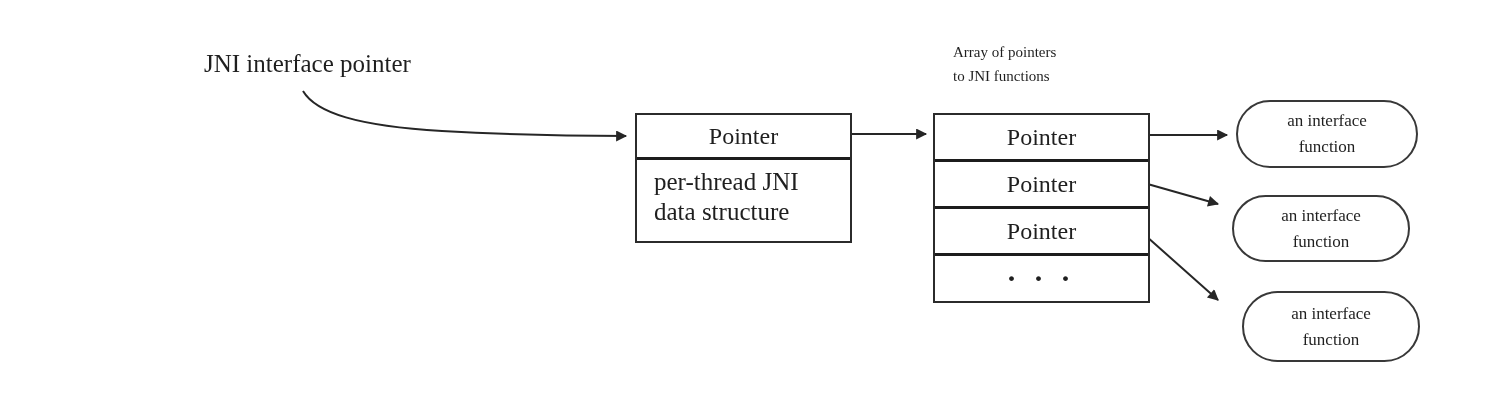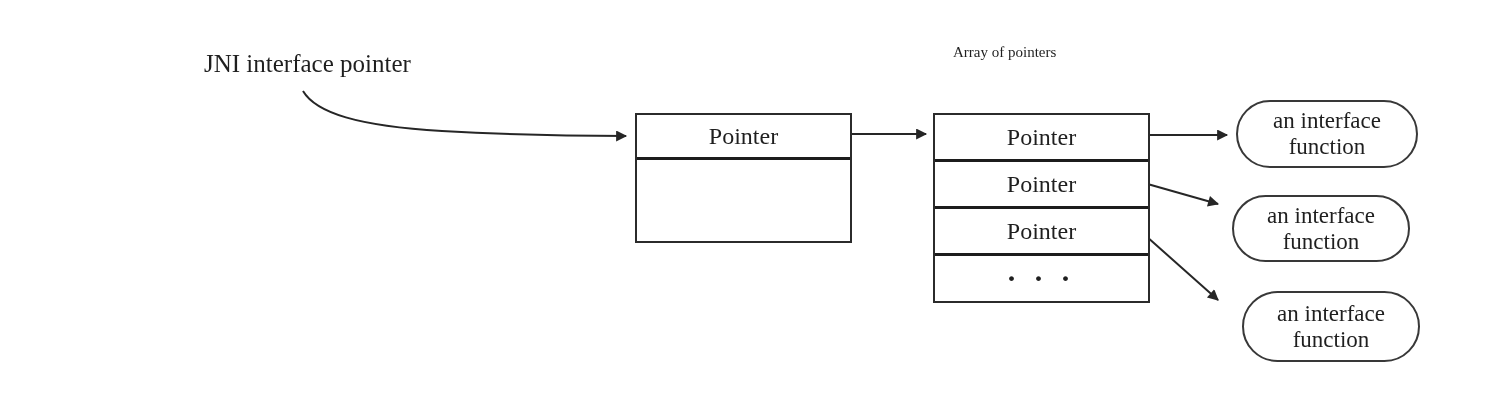--- a/index.html
+++ b/index.html
@@ -101,21 +101,21 @@
   }
   .fn-oval {
     position: absolute;
     border: 2px solid #383838;
     border-radius: 36px;
     background: #ffffff;
     display: flex;
     flex-direction: column;
     align-items: center;
     justify-content: center;
-    font-size: 23px;
+    font-size: 17px;
     line-height: 26px;
     text-align: center;
   }
   .oval-1 { left: 1236px; top: 100px; width: 178px; height: 64px; }
   .oval-2 { left: 1232px; top: 195px; width: 174px; height: 63px; }
   .oval-3 { left: 1242px; top: 291px; width: 174px; height: 67px; }
 </style>
 </head>
 <body>
 
@@ -131,24 +131,29 @@
     <path class="arrow" d="M813,134 H926" marker-end="url(#arrowhead)"></path>
     <path class="arrow" d="M1108,135 H1227" marker-end="url(#arrowhead)"></path>
     <path class="arrow" d="M1137,181 L1218,204" marker-end="url(#arrowhead)"></path>
     <path class="arrow" d="M1137,228 L1218,300" marker-end="url(#arrowhead)"></path>
   </svg>
 
   <div class="label jni-label">JNI interface pointer</div>
 
   <div class="label array-label">
     <div>Array of pointers</div>
+    <div>to JNI functions</div>
   </div>
 
   <div class="env-box">
     <div class="env-pointer">Pointer</div>
+    <div class="env-data">
+      <div>per-thread JNI</div>
+      <div>data structure</div>
+    </div>
   </div>
 
   <div class="fn-table">
     <div class="fn-row">Pointer</div>
     <div class="fn-row">Pointer</div>
     <div class="fn-row">Pointer</div>
     <div class="fn-row">
       <span class="dots">. . .</span>
     </div>
   </div>

